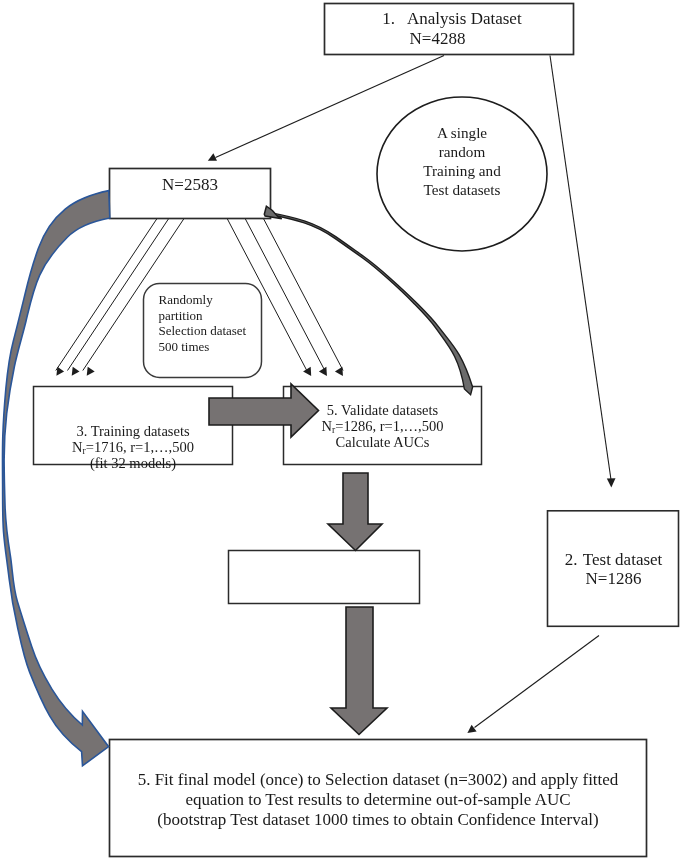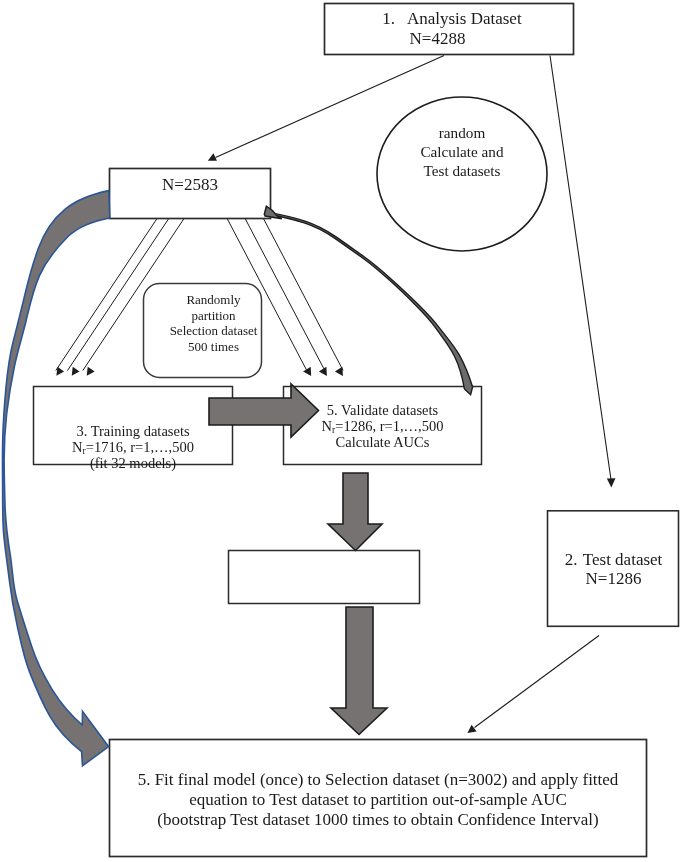--- a/index.html
+++ b/index.html
@@ -62,26 +62,27 @@
 <div class="nd" style="left:324px;top:9px;width:227px;font-size:17px;line-height:19.5px;">
   <span style="padding-left:29px;">1.   Analysis Dataset</span>
   <span>N=4288</span>
 </div>
 
 <div class="nd" style="left:109px;top:176px;width:162px;font-size:17px;line-height:18.4px;">
   <span>N=2583</span>
 </div>
 
 <div class="nd" style="left:382px;top:123px;width:160px;font-size:15.2px;line-height:19.05px;">
+  <span>A single</span>
   <span>random</span>
-  <span>Calculate and</span>
+  <span>Training and</span>
   <span>Test datasets</span>
 </div>
 
-<div class="nd" style="left:158.5px;top:292px;width:110px;font-size:13px;line-height:15.6px;text-align:center;">
+<div class="nd" style="left:158.5px;top:292px;width:110px;font-size:13px;line-height:15.6px;text-align:left;">
   <span>Randomly</span>
   <span>partition</span>
   <span>Selection dataset</span>
   <span>500 times</span>
 </div>
 
 <div class="nd" style="left:33px;top:403px;width:200px;font-size:14.5px;line-height:16.2px;margin-top:20px;">
   <span>3. Training datasets</span>
   <span><i style="font-style:normal">N</i><sub>r</sub><i style="font-style:normal">=1716, r=1,…,500</i></span>
   <span>(fit 32 models)</span>
@@ -94,17 +95,17 @@
 </div>
 
 
 <div class="nd" style="left:548.5px;top:550px;width:130px;font-size:17px;line-height:19.4px;">
   <span>2.  Test dataset</span>
   <span>N=1286</span>
 </div>
 
 <div class="nd" style="left:109.5px;top:770px;width:537px;font-size:17px;line-height:20px;">
   <span>5. Fit final model (once) to Selection dataset (n=3002) and apply fitted</span>
-  <span>equation to Test dataset to partition out-of-sample AUC</span>
+  <span>equation to Test results to determine out-of-sample AUC</span>
   <span>(bootstrap Test dataset 1000 times to obtain Confidence Interval)</span>
 </div>
 
 </div>
 
 </body></html>

